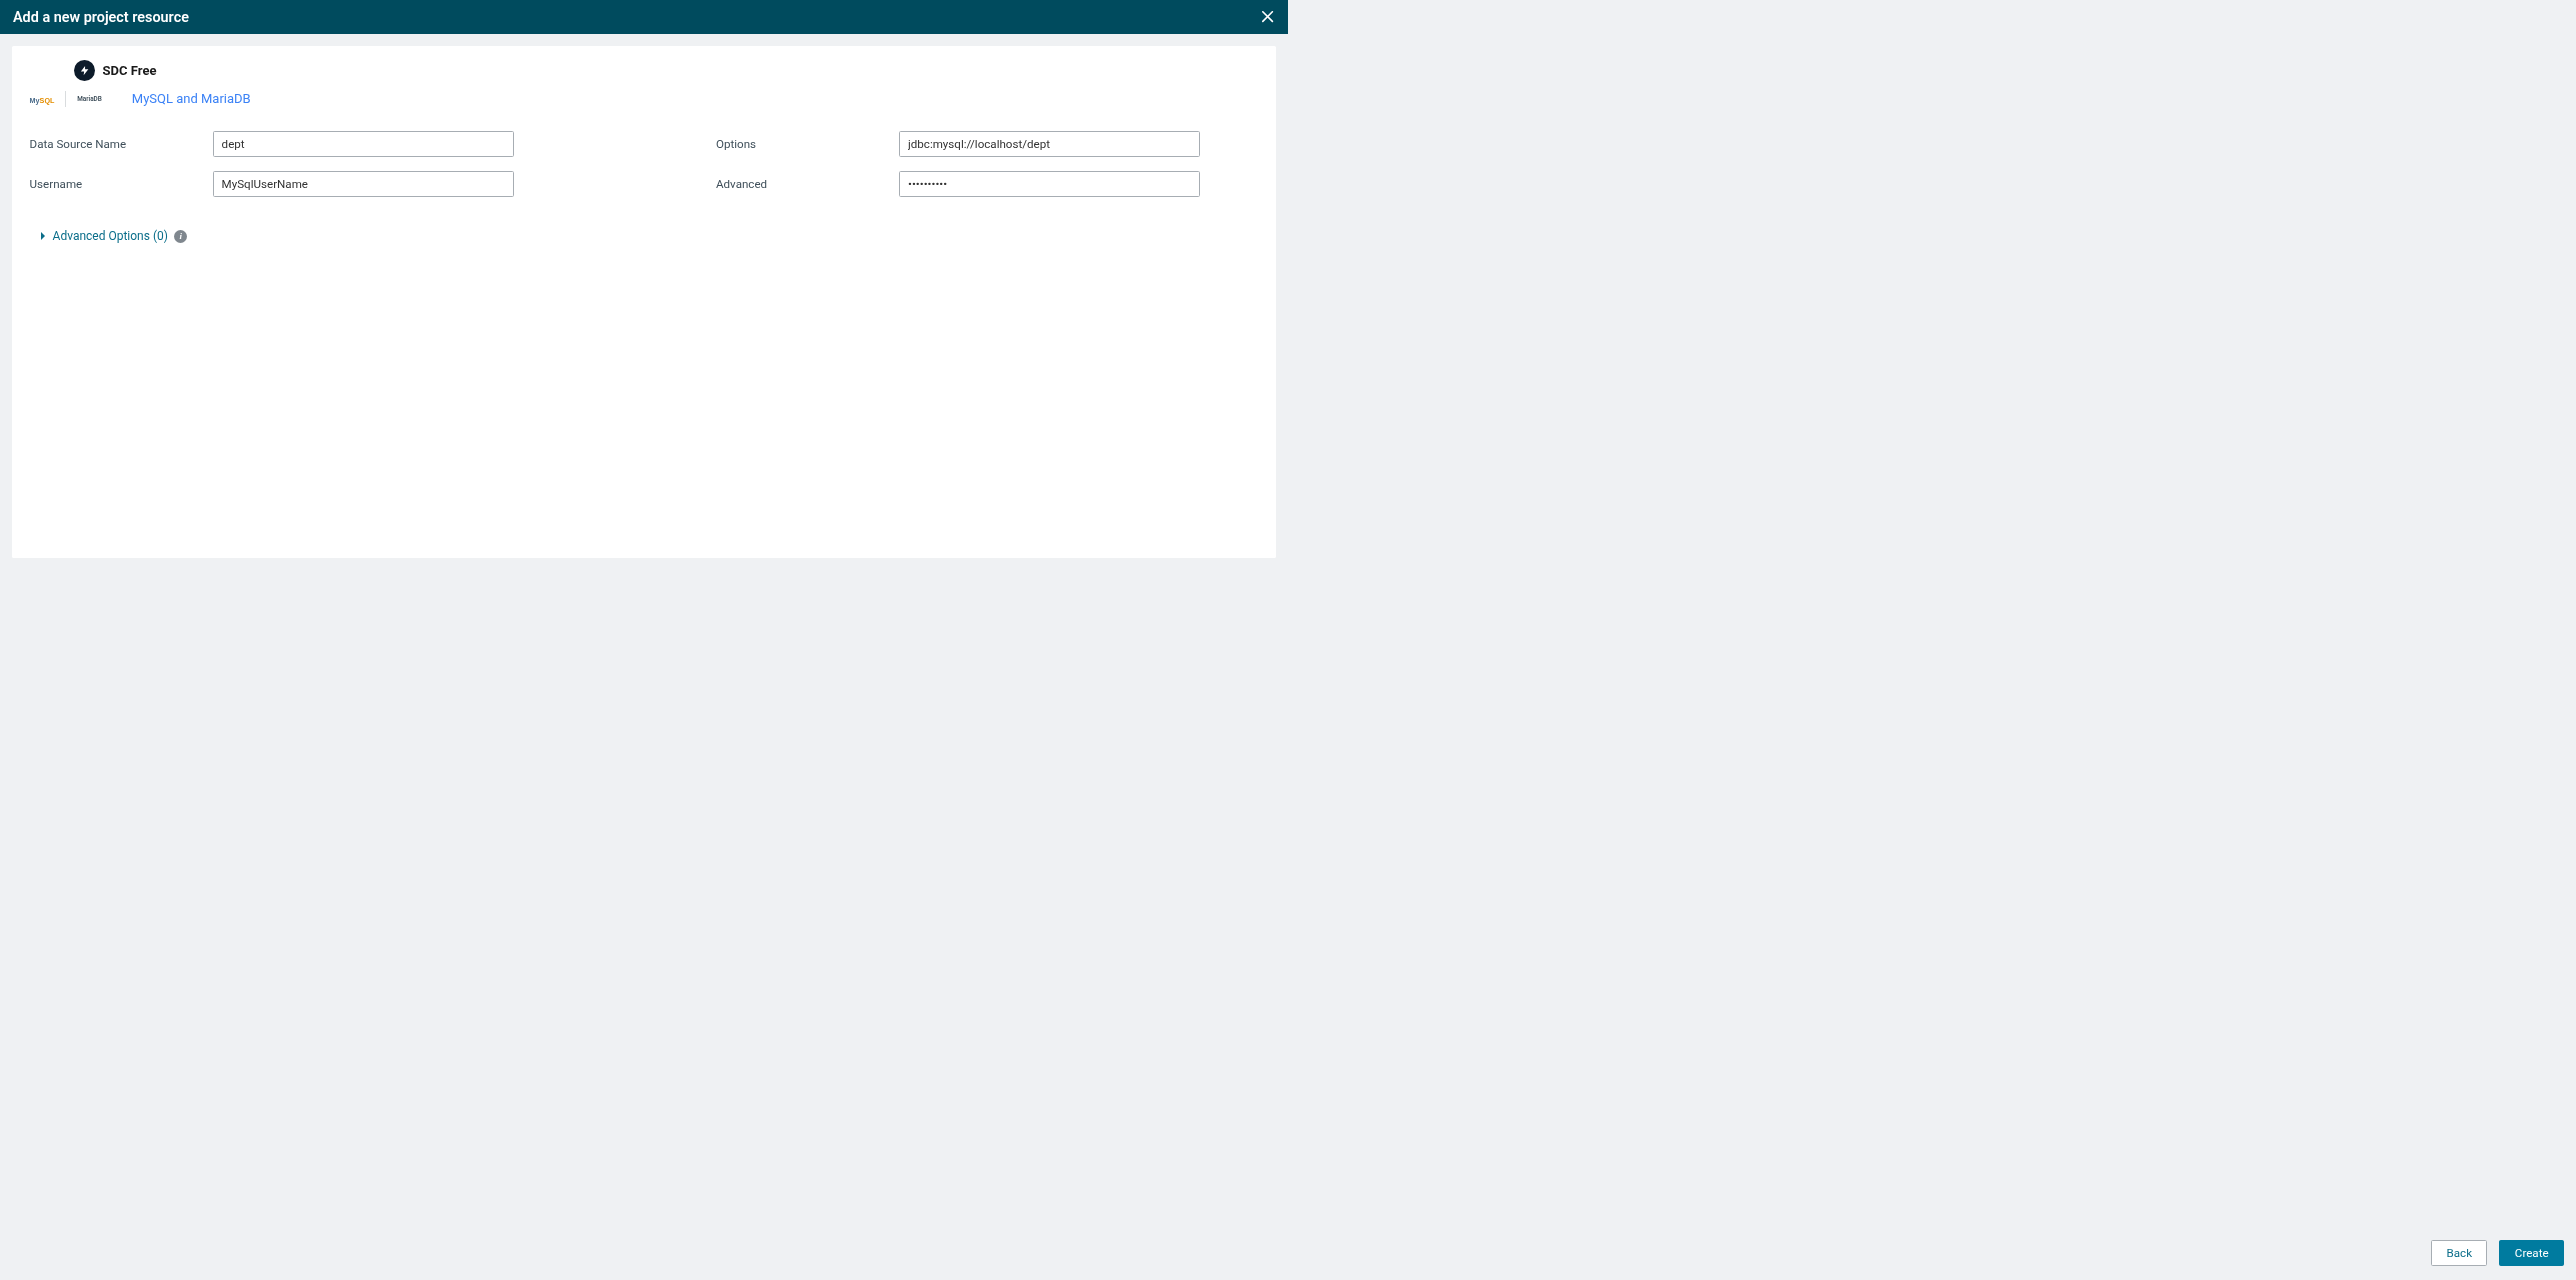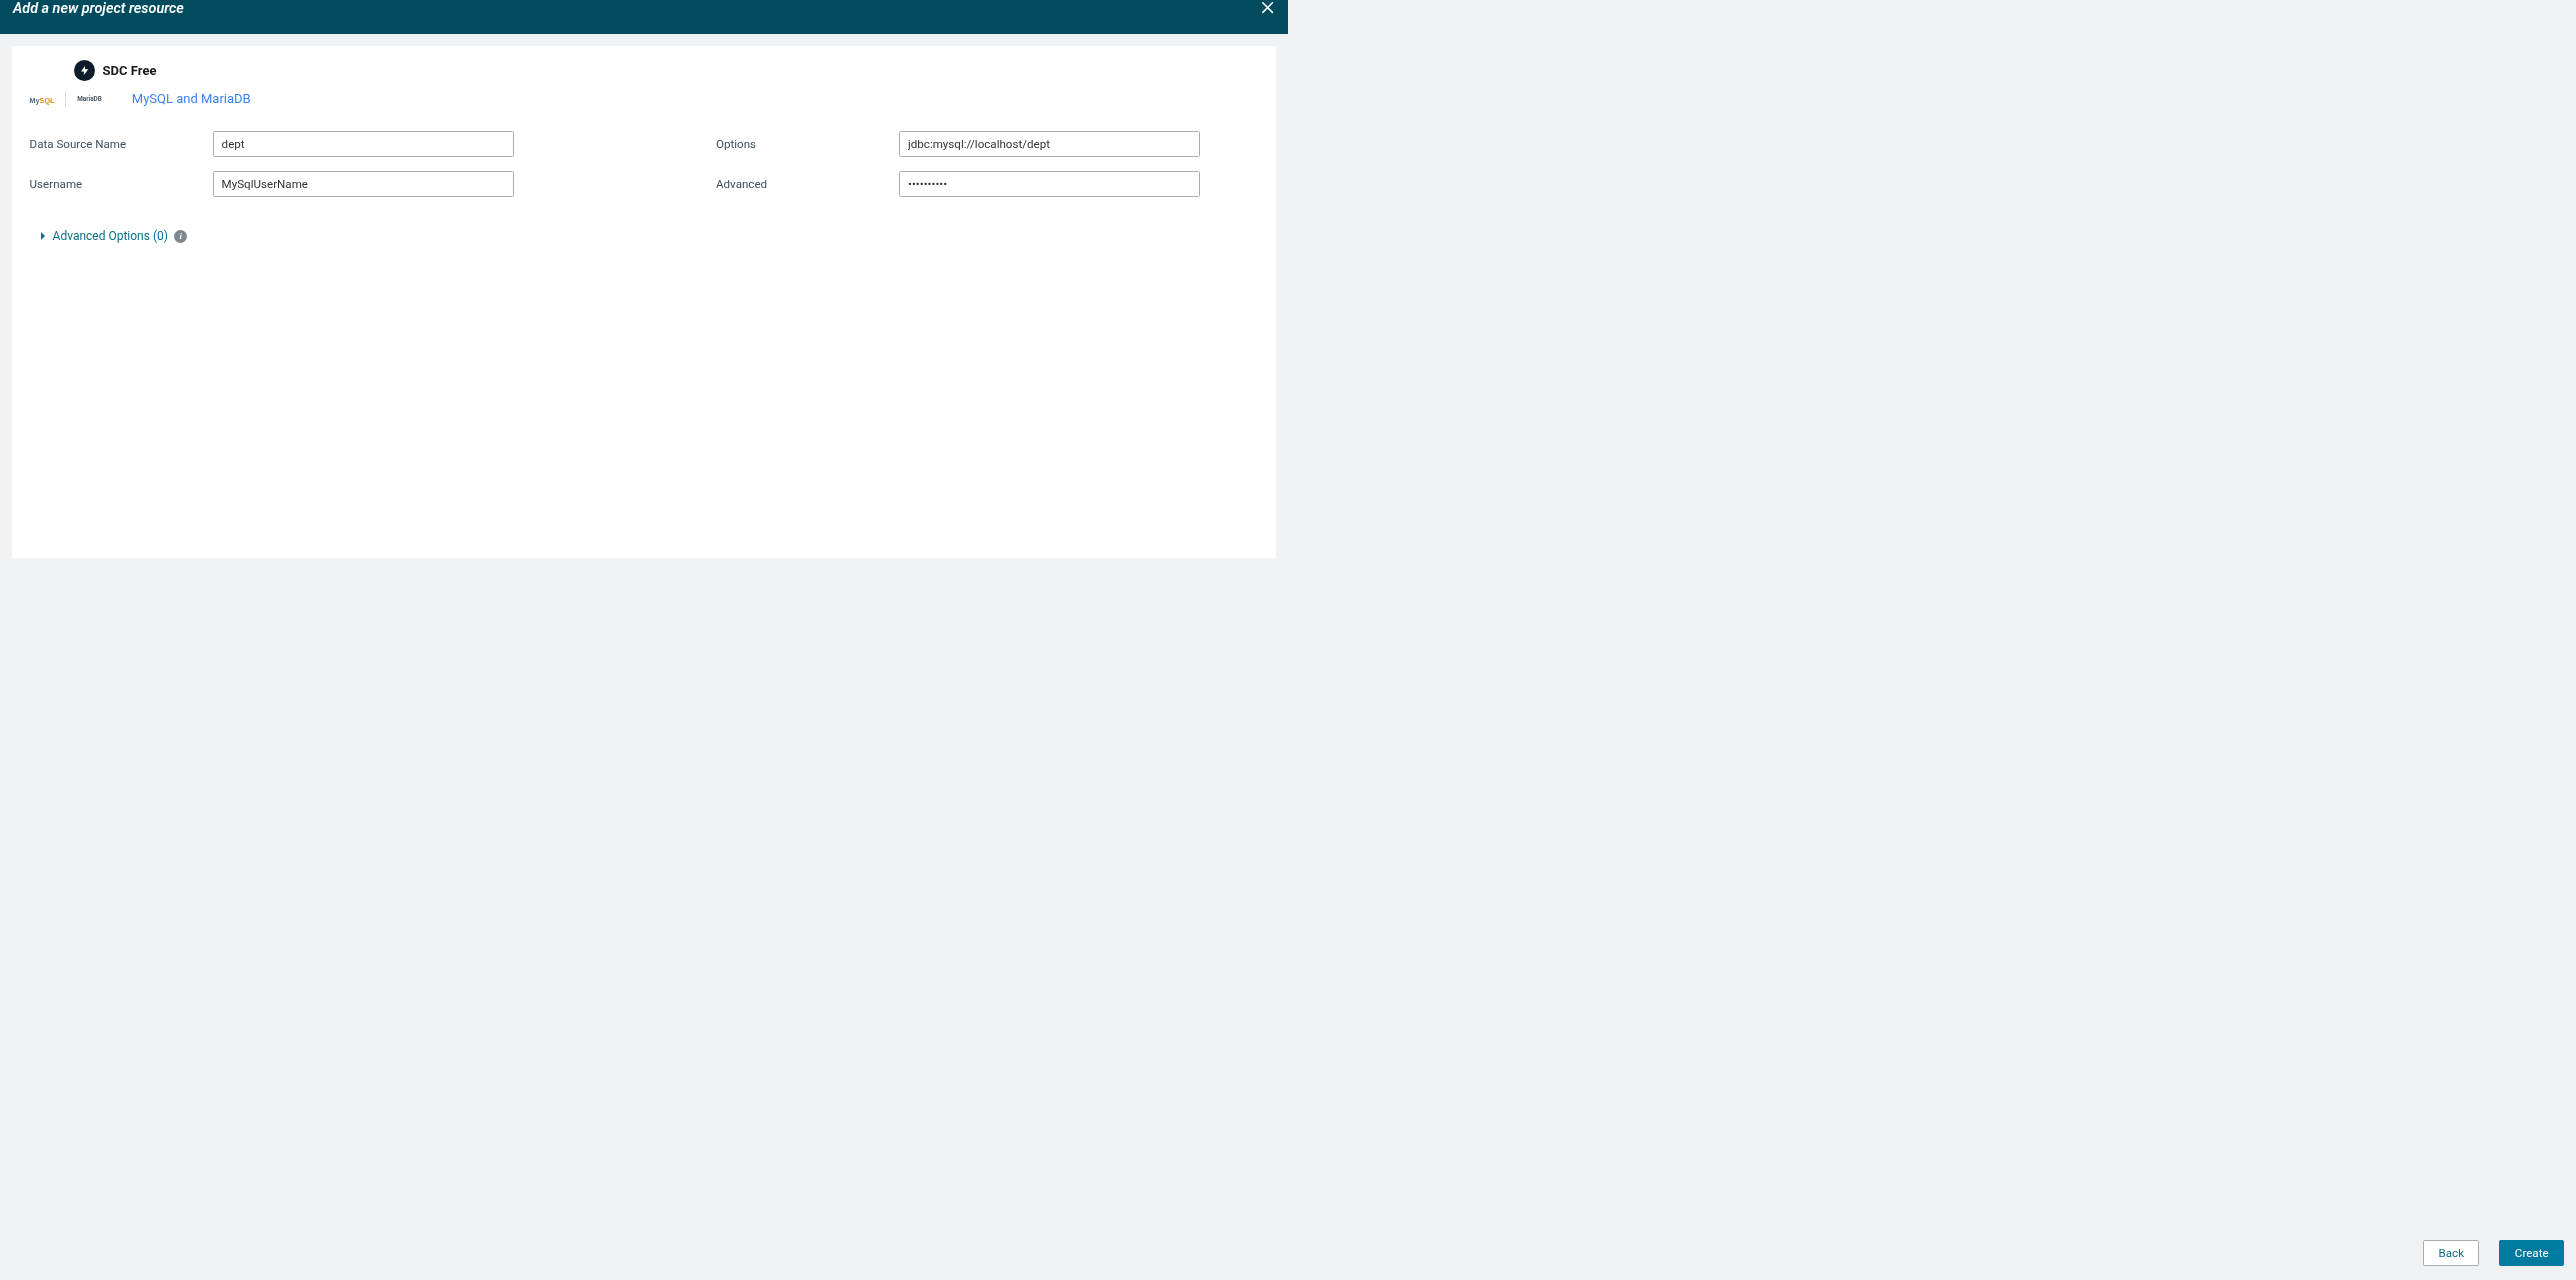--- a/index.html
+++ b/index.html
@@ -12,23 +12,23 @@
       background: #eff1f3;
       width: 1288px;
       height: 640px;
       overflow: hidden;
     }
     .header {
       background: #004b5e;
       color: #fff;
       height: 34px;
       display: flex;
+      align-items: center;
       justify-content: space-between;
       padding: 0 12px 0 13px;
-      font-style: italic;
     }
     .header-title {
       font-size: 14.4px;
       font-weight: 600;
     }
     .close-btn {
       font-size: 16px;
       cursor: pointer;
       width: 16px;
       height: 16px;
@@ -144,21 +144,21 @@
       align-items: center;
       justify-content: center;
       font-style: italic;
       font-family: Georgia, serif;
     }
     .footer {
       position: absolute;
       bottom: 14.4px;
       right: 12px;
       display: flex;
-      gap: 20px;
+      gap: 12px;
     }
     .btn {
       height: 26px;
       padding: 0 14.4px;
       border-radius: 1.6px;
       font-size: 11.6px;
       cursor: pointer;
       font-family: inherit;
       display: flex;
       align-items: center;

